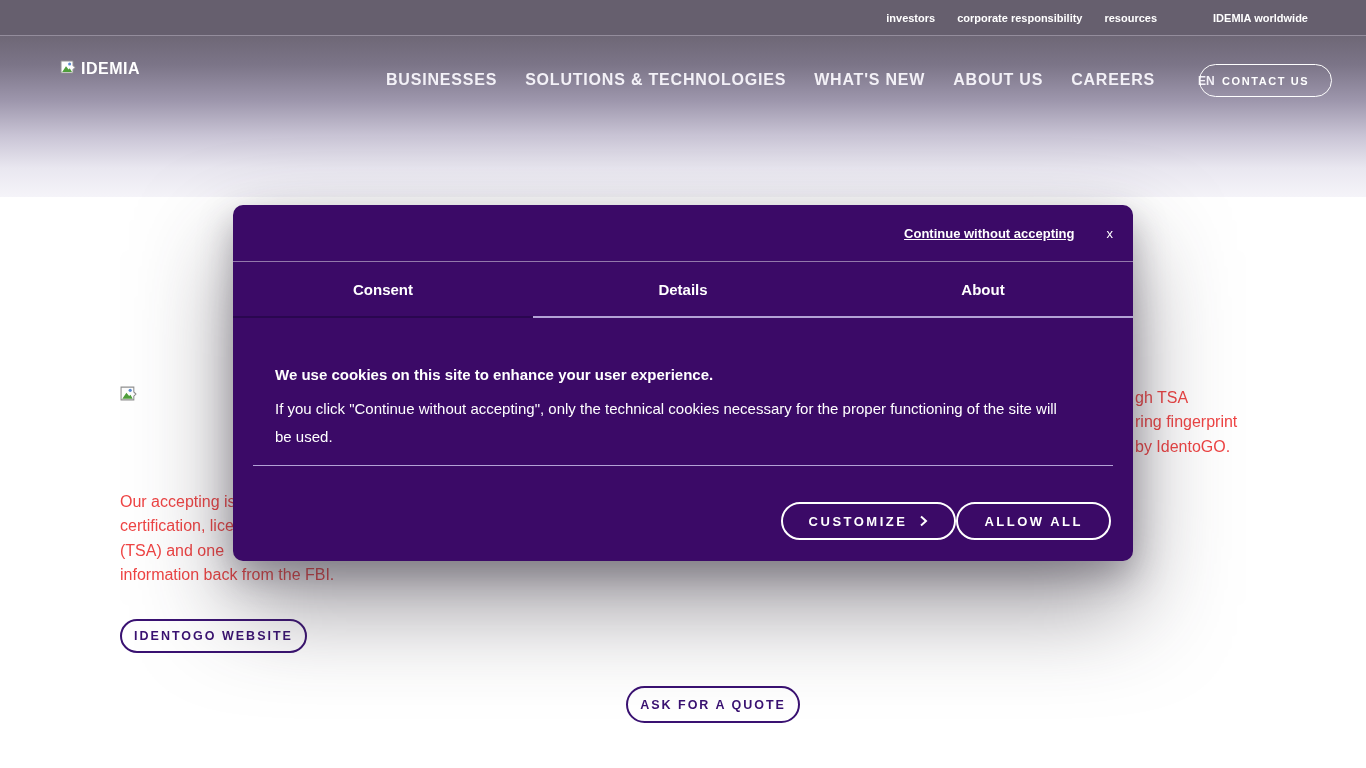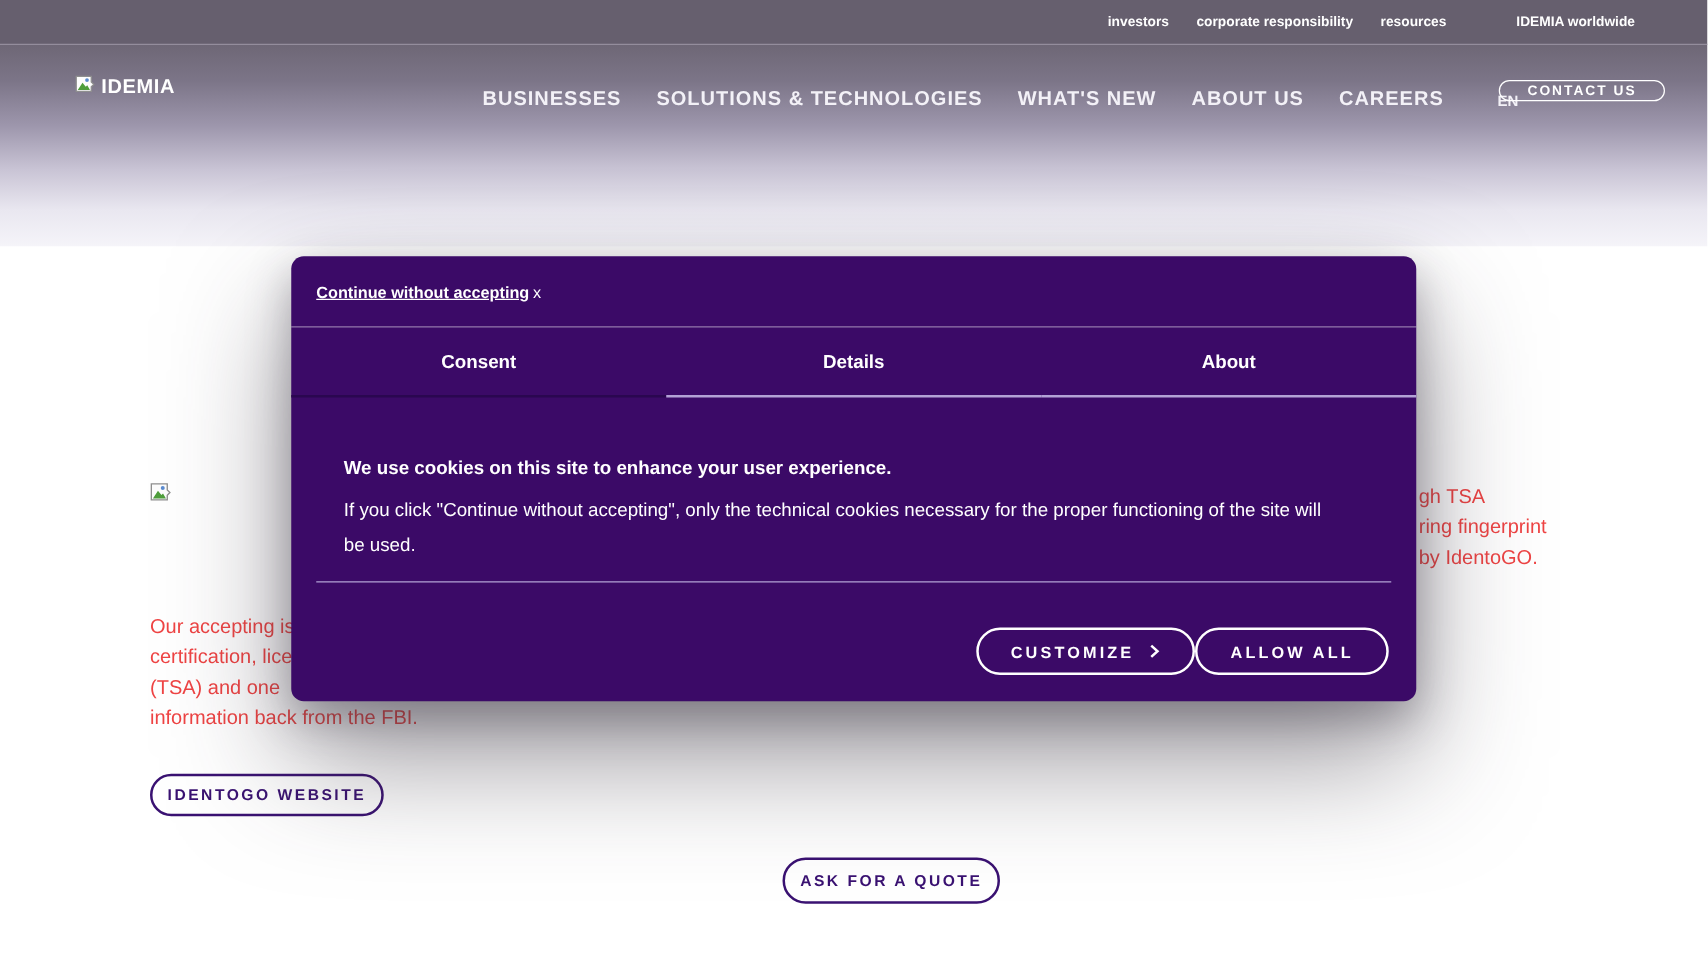--- a/index.html
+++ b/index.html
@@ -22,21 +22,21 @@
   .header {
     position:absolute; top:36px; left:0; right:0; height:161px;
     background:linear-gradient(180deg,#6e6776 0%,#7c7588 18%,#9d96ac 40%,#c9c4d5 62%,#e9e7f0 82%,#f5f4f9 100%);
   }
   .logo { position:absolute; left:60px; top:24px; display:flex; align-items:center; gap:5px;
           color:#ffffff; font-weight:bold; font-size:16px; letter-spacing:.5px; cursor:pointer;justify-content:space-between; }
   .menu { position:absolute; left:386px; top:0; height:88px; display:flex; align-items:center; gap:28px; }
   .menu .mitem { color:#f3f1f7; font-size:16px; font-weight:bold; letter-spacing:.8px; cursor:pointer; white-space:nowrap; }
   .lang { position:absolute; left:1154px; top:38px; color:#f3f1f7; font-size:12px; font-weight:bold; cursor:pointer;padding-left:44px; }
   .contact {
-    position:absolute; left:1199px; top:28px; height:17px; padding:0 22px;
+    position:absolute; left:1199px; top:28px; height:33px; padding:0 22px;
     display:flex; align-items:center; border:1px solid #ffffff; border-radius:17px;
     color:#ffffff; font-size:11px; font-weight:bold; letter-spacing:1.6px; cursor:pointer; background:transparent;
   }
 
   
   .broken-img { display:inline-block; }
   .bimg2 { position:absolute; left:120px; top:386px; }
   .frag { font-size:16px; color:#ef4444; line-height:24.4px; }
   .frag-r1 { position:absolute; left:1135px; top:386px; }
   .para-left  { position:absolute; left:120px; top:490px; }
@@ -51,22 +51,22 @@
   .btn-identogo { left:120px; top:619px; width:187px; height:34px; }
   .btn-quote   { left:626px; top:686px; width:174px; height:37px; border-radius:19px; }
 
   
   .dialog {
     position:absolute; left:233px; top:205px; width:900px; height:356px;
     background:#3b0a67; border-radius:10px; color:#fff; z-index:10;
     box-shadow:0 45px 95px rgba(55,50,62,.5), 0 14px 34px rgba(55,50,62,.35);
   }
   .dialog-header {
-    height:57px; display:flex; align-items:center; justify-content:flex-start;
-    padding:0 20px; gap:3px; border-bottom:1px solid rgba(255,255,255,.45);
+    height:57px; display:flex; align-items:center; justify-content:flex-end;
+    padding:0 20px; gap:32px; border-bottom:1px solid rgba(255,255,255,.45);
   }
   .continue-link { font-size:13px; font-weight:bold; text-decoration:underline; color:#fff; cursor:pointer; }
   .close-x { font-size:13px; color:#fff; cursor:pointer; }
   .tabs { display:flex; height:56px; }
   .tab {
     flex:1; display:flex; align-items:center; justify-content:center;
     font-size:15px; font-weight:bold; color:#fff; cursor:pointer;
     border-bottom:2px solid #b3a2d6;
   }
   .tab.active { border-bottom-color:#2a0750; }

